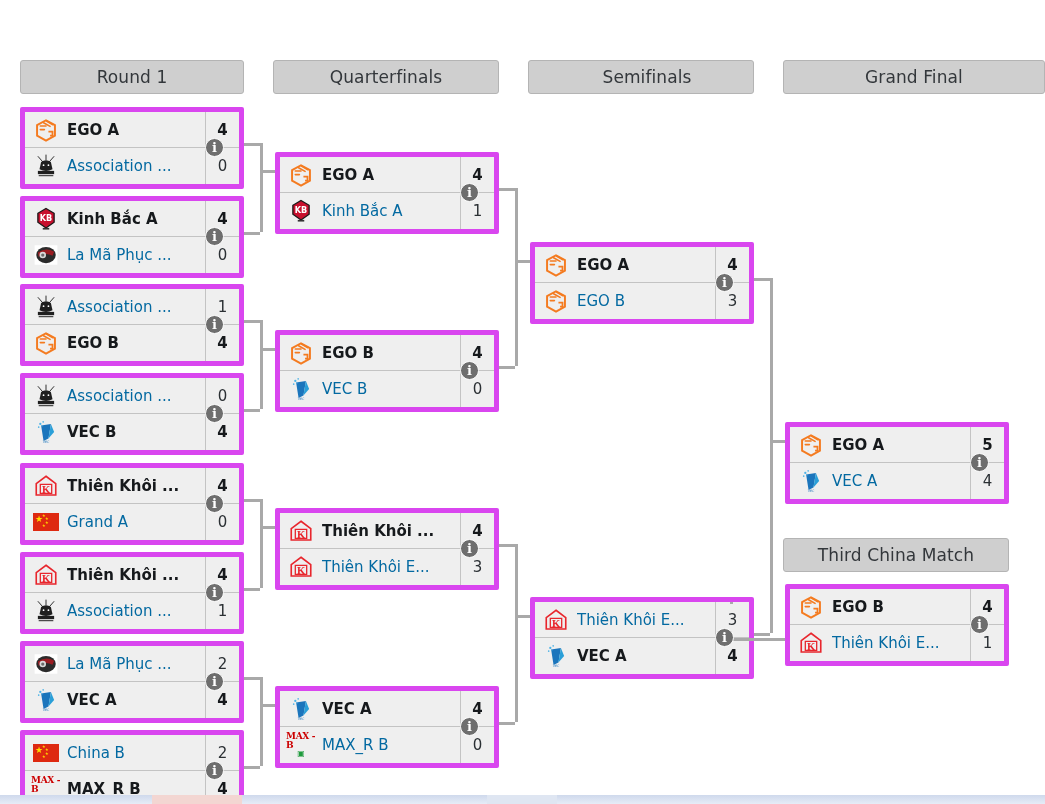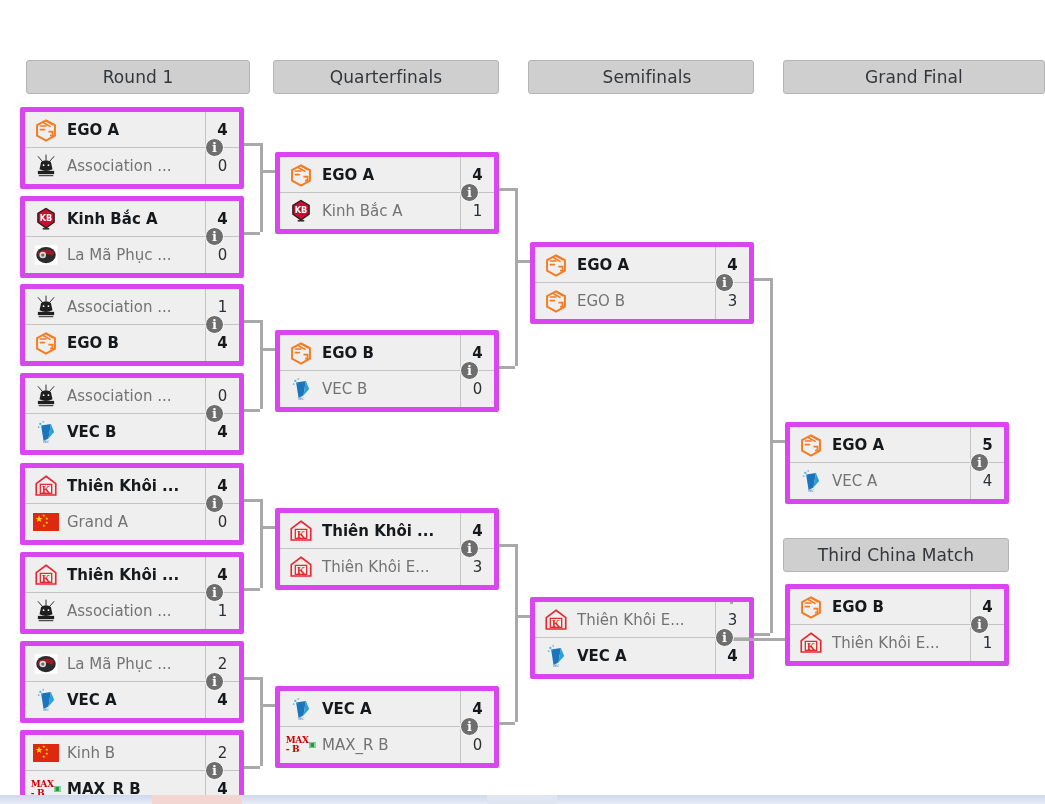--- a/index.html
+++ b/index.html
@@ -43,21 +43,21 @@
   .row.top{border-bottom:1px solid #c3c3c3;}
   .logo-cell{
     width:42px;flex:0 0 42px;
     display:flex;align-items:center;justify-content:center;
     box-sizing:border-box;
   }
   .name-cell{
     flex:1 1 auto;
     display:flex;align-items:center;
     font-size:15px;
-    color:#737373;
+    color:#0369a1;
     white-space:nowrap;
     overflow:hidden;
     padding-right:4px;
     box-sizing:border-box;
   }
   .score-cell{
     width:34px;flex:0 0 34px;
     border-left:1px solid #c3c3c3;
     display:flex;align-items:center;justify-content:center;
     font-size:15px;color:#2b3034;
@@ -84,40 +84,40 @@
   
   .conn{position:absolute;background:#a9a9a9;z-index:1;}
 
   
   .lg{width:26px;height:26px;display:block;}
   .flag-cn{
     width:26px;height:18px;background:#de2910;position:relative;display:block;
   }
   .flag-cn .st{position:absolute;color:#ffde00;line-height:1;}
   .maxr{
-    width:30px;height:26px;display:flex;flex-direction:row;
+    width:30px;height:26px;display:flex;flex-direction:column;
     align-items:center;justify-content:center;line-height:1;
   }
   .maxr .m1{font-size:9px;font-weight:bold;color:#cc0000;letter-spacing:-.3px;
             font-family:"DejaVu Serif","Liberation Serif",serif;}
   .maxr .m2{font-size:8px;color:#1f9b3d;font-weight:bold;}
 
   .bottom-strip{
     position:absolute;left:0;bottom:0;width:1045px;height:9px;
     background:linear-gradient(180deg,#cfd9ec 0%,#e6ecf7 100%);
     z-index:30;
   }
   .bottom-strip .b1{position:absolute;left:152px;top:0;width:90px;height:9px;background:#f3d6d2;}
   .bottom-strip .b2{position:absolute;left:487px;top:0;width:70px;height:9px;background:#dfe6f2;}
 </style>
 </head>
 <body>
 
 <div id="bracket">
-    <div class="round-header" style="left: 20px; top: 60px; width: 224px; margin-left: 6px;">Round 1</div>
+    <div class="round-header" style="left: 20px; top: 60px; width: 224px;">Round 1</div>
     <div class="round-header" style="left: 273px; top: 60px; width: 226px;">Quarterfinals</div>
     <div class="round-header" style="left: 528px; top: 60px; width: 226px; padding-left: 12px;">Semifinals</div>
     <div class="round-header" style="left: 783px; top: 60px; width: 262px;">Grand Final</div>
     <div class="round-header" style="left: 783px; top: 538px; width: 226px;">Third China Match</div>
     <div class="match" style="left: 20px; top: 107px; width: 224px;">
       <div class="row top win">
         <div class="logo-cell">
           <span>
             <svg class="lg" viewBox="0 0 32 32">
               <g fill="none" stroke="#f47b20" stroke-width="2.4">
@@ -388,21 +388,21 @@
       <div class="row top">
         <div class="logo-cell">
           <span class="flag-cn">
             <span class="st" style="left:2px;top:2px;font-size:9px;">★</span>
             <span class="st" style="left:9px;top:1px;font-size:4px;">★</span>
             <span class="st" style="left:12px;top:4px;font-size:4px;">★</span>
             <span class="st" style="left:12px;top:8px;font-size:4px;">★</span>
             <span class="st" style="left:9px;top:11px;font-size:4px;">★</span>
           </span>
         </div>
-        <div class="name-cell">Kinh B</div>
+        <div class="name-cell">China B</div>
         <div class="score-cell">2</div>
       </div>
       <div class="row bottom win">
         <div class="logo-cell">
           <span class="maxr">
             <span class="m1">MAX - B</span>
             <span class="m2">▣</span>
           </span>
         </div>
         <div class="name-cell">MAX_R B</div>

